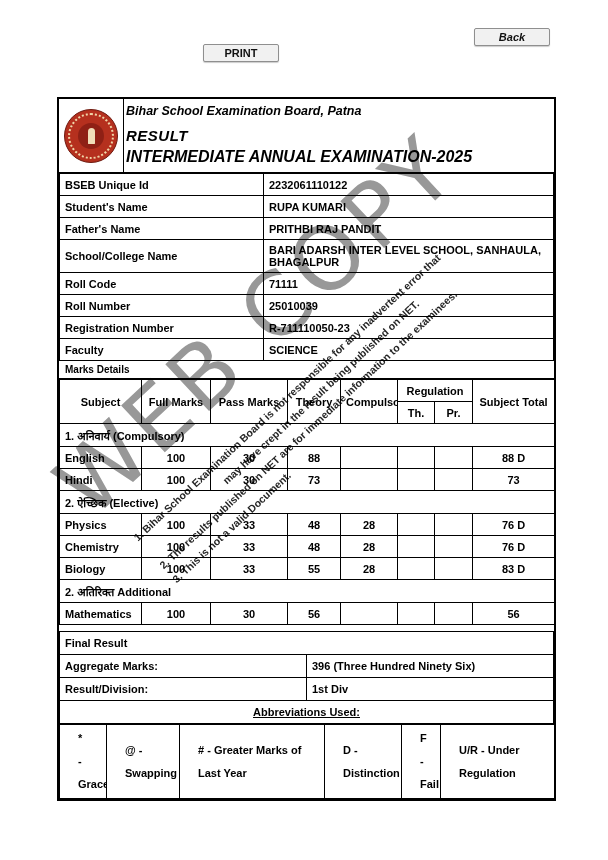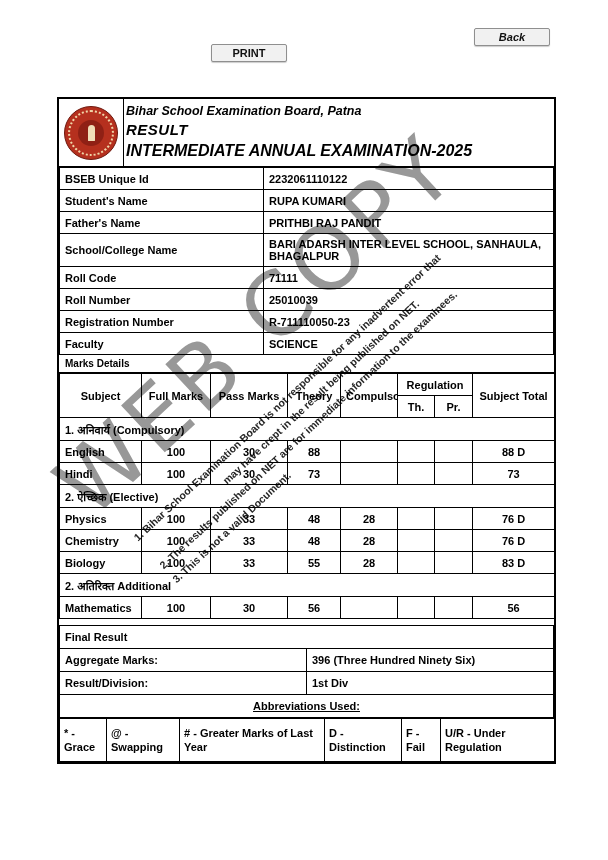--- a/index.html
+++ b/index.html
@@ -5,21 +5,21 @@
   html,body{margin:0;padding:0;background:#fff;}
   body{width:608px;height:860px;overflow:hidden;position:relative;
        font-family:"Liberation Sans","DejaVu Sans",sans-serif;color:#000;}
   .page{position:relative;width:608px;height:860px;background:#fff;}
 
   
   .top-btn{position:absolute;width:76px;height:18px;background:#f1f1f1;
     border:1px solid #8f8f8f;border-radius:2px;font-family:inherit;
     font-size:11px;font-weight:bold;color:#111;text-align:center;line-height:15px;
     box-shadow:0 1px 1px rgba(0,0,0,.2);padding:0;cursor:pointer;}
-  .btn-print{left:211px;top:44px;}
+  .btn-print{left:203px;top:44px;}
   .btn-back{left:474px;top:28px;font-style:italic;}
 
   
   .doc{position:absolute;left:57px;top:97px;width:495px;border:2px solid #000;background:transparent;}
 
   table{width:100%;border-collapse:collapse;table-layout:fixed;}
   td,th{border:1px solid #000;font-size:11px;font-weight:bold;padding:1px 5px;
         color:#000;overflow:hidden;}
   .center{text-align:center;}
   .left{text-align:left;}
@@ -29,21 +29,21 @@
   .logo-cell{width:64px;border-right:1px solid #000;display:flex;align-items:center;justify-content:center;}
   .seal{width:52px;height:52px;border-radius:50%;background:var(--seal-red,#b5301e);
         border:1px solid #6e1a10;display:flex;align-items:center;justify-content:center;}
   .seal-ring{width:42px;height:42px;border-radius:50%;border:2px dotted #f0d6a8;
         background:var(--seal-red,#b5301e);display:flex;align-items:center;justify-content:center;}
   .seal-core{width:26px;height:26px;border-radius:50%;background:#8f2015;
         display:flex;align-items:center;justify-content:center;}
   .seal-figure{width:7px;height:16px;background:#f0ddb8;border-radius:4px 4px 1px 1px;}
   .header-text{flex:1;text-align:left;padding:5px 2px 6px 2px;font-style:italic;}
   .h-board{font-size:12.5px;font-weight:bold;}
-  .h-result{font-size:15px;font-weight:bold;margin-top:3px;letter-spacing:.5px;}
+  .h-result{font-size:15px;font-weight:bold;margin-top:9px;letter-spacing:.5px;}
   .h-exam{font-size:16px;font-weight:bold;margin-top:4px;}
 
   
   .info-table td{height:19px;}
   .info-table .lbl{width:193px;}
   .row-school td{height:30px;}
 
   
   .strip{border-bottom:1px solid #000;font-size:10px;font-weight:bold;padding:3px 6px;}
 
@@ -53,21 +53,21 @@
   .marks-table .hrow th{height:19px;}
   .marks-table td{height:19px;}
   .section-row td{height:20px;}
   .spacer{height:6px;}
 
   
   .final-table td{height:20px;}
   .final-table .lbl{width:193px;}
   .abbr-title{text-align:center;}
   .abbr-title span{text-decoration:underline;}
-  .abbr-table td{height:38px;vertical-align:middle;line-height:14px;padding:2px 4px;}
+  .abbr-table td{height:38px;vertical-align:middle;line-height:23px;padding:2px 18px;}
 
   
   .watermark{position:absolute;left:38px;top:464px;transform:rotate(-43deg);
     transform-origin:0 0;pointer-events:none;mix-blend-mode:multiply;z-index:5;}
   .wm-big{font-family:"DejaVu Sans",sans-serif;font-size:88px;line-height:95px;
     letter-spacing:5px;color:var(--watermark-gray,#8d8d8d);font-weight:400;white-space:nowrap;opacity:.9;}
   .wm-lines{margin-top:17px;padding-left:20px;}
   .wm-line{font-size:10.5px;font-weight:bold;line-height:19px;color:#262626;white-space:nowrap;}
   .wm-indent{padding-left:104px;}
 </style>

